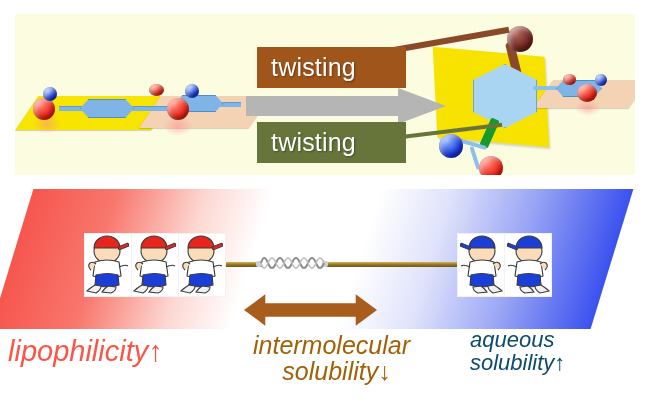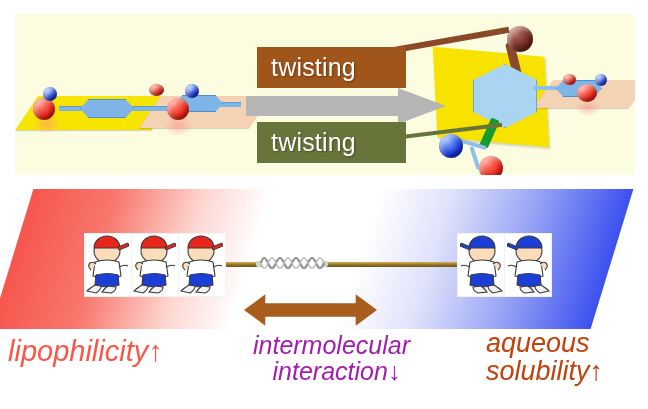--- a/index.html
+++ b/index.html
@@ -82,22 +82,22 @@
           border:1px solid #f2f2f2;}
   .puller svg{display:block;}
 
   #double-arrow{position:absolute;left:244px;top:293px;width:133px;height:34px;
         background:#a85d1d;
         clip-path:polygon(0 50%,16% 4%,16% 30%,84% 30%,84% 4%,100% 50%,84% 96%,84% 70%,16% 70%,16% 96%);
         filter:drop-shadow(2px 4px 3px rgba(0,0,0,.22));}
 
   .caption{position:absolute;line-height:1.04;font-style:italic;}
   #cap-lipo{left:8px;top:336px;font-size:29px;color:#fc5548;white-space:nowrap;}
-  #cap-inter{left:224px;top:332px;font-size:25px;color:#a21caf;text-align:center;width:215px;}
-  #cap-aqua{left:470px;top:329px;font-size:27px;color:#c2410c;white-space:nowrap;margin-left:16px;}
+  #cap-inter{left:224px;top:332px;font-size:25px;color:#a16207;text-align:center;width:215px;}
+  #cap-aqua{left:470px;top:329px;font-size:22px;color:#0c4a6e;white-space:nowrap;}
   .cap-line{display:block;}
   #cap-inter .cap-line:nth-child(2){padding-left:10px;}
 </style>
 </head>
 <body>
 
 <div id="stage">
 
   <div id="top-panel">
 
@@ -242,21 +242,21 @@
   </div>
 
   <div id="double-arrow"></div>
 
   <div class="caption" id="cap-lipo">
     <span class="cap-line">lipophilicity↑</span>
   </div>
 
   <div class="caption" id="cap-inter">
     <span class="cap-line">intermolecular</span>
-    <span class="cap-line">interaction↓</span>
+    <span class="cap-line">solubility↓</span>
   </div>
 
   <div class="caption" id="cap-aqua">
     <span class="cap-line">aqueous</span>
     <span class="cap-line">solubility↑</span>
   </div>
 
 </div>
 
 </body></html>

